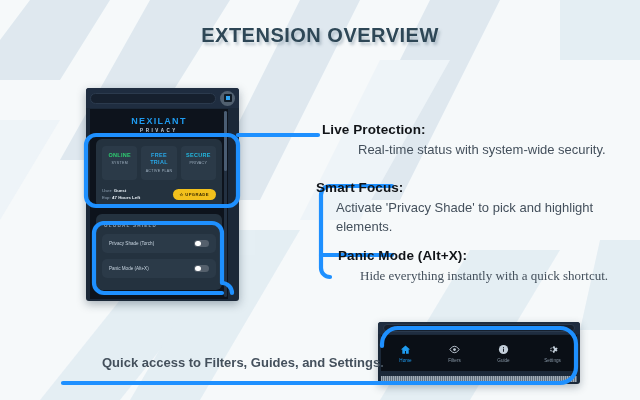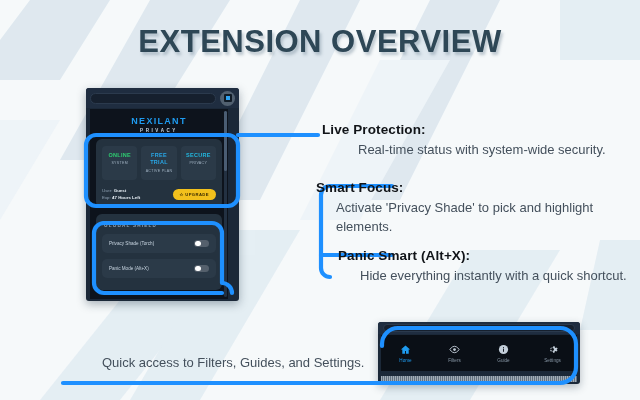--- a/index.html
+++ b/index.html
@@ -11,21 +11,21 @@
     overflow:hidden;
   }
 
   
   #bg { position:absolute; inset:0; z-index:0; }
 
   
   .page-title{
     position:absolute; top:24px; left:0; width:100%;
     text-align:center;
-    font-size:31px; font-weight:bold;
+    font-size:20px; font-weight:bold;
     letter-spacing:.5px;
     color:#2e4756;
     text-shadow:2px 3px 3px rgba(120,140,155,.45);
     z-index:5;
   }
 
   
   .browser{
     position:absolute; left:86px; top:88px; width:153px; height:213px;
     background:#1b2838; border-radius:3px;
@@ -282,19 +282,19 @@
   <div class="h">Live Protection:</div>
   <div class="p" style="padding-left:36px;">Real-time status with system-wide security.</div>
 </div>
 
 <div class="callout" style="left:316px; top:180px; width:290px;">
   <div class="h">Smart Focus:</div>
   <div class="p" style="padding-left:20px; text-align:left;">Activate 'Privacy Shade' to pick and highlight elements.</div>
 </div>
 
 <div class="callout" style="left:338px; top:248px; width:296px;">
-  <div class="h">Panic Smart (Alt+X):</div>
-  <div class="p" style="padding-left:22px;">Hide everything instantly with a quick shortcut.</div>
+  <div class="h">Panic Mode (Alt+X):</div>
+  <div class="p" style="padding-left:22px;font-family:Liberation Serif, serif;">Hide everything instantly with a quick shortcut.</div>
 </div>
 
 <div class="callout" style="left:64px; top:350px; width:330px;">
-  <div class="p" style="padding-left:38px;">Quick access to Filters, Guides, and Settings.</div>
+  <div class="p" style="padding-left:38px;font-weight:bold;">Quick access to Filters, Guides, and Settings.</div>
 </div>
 
 </body></html>

